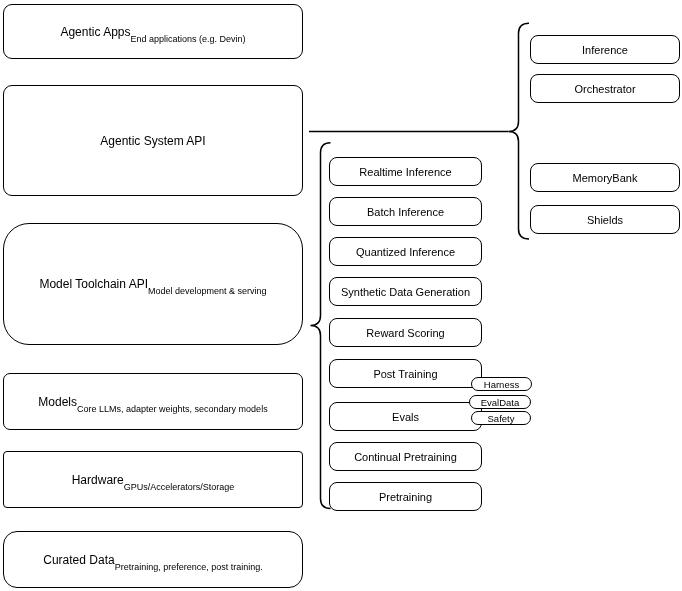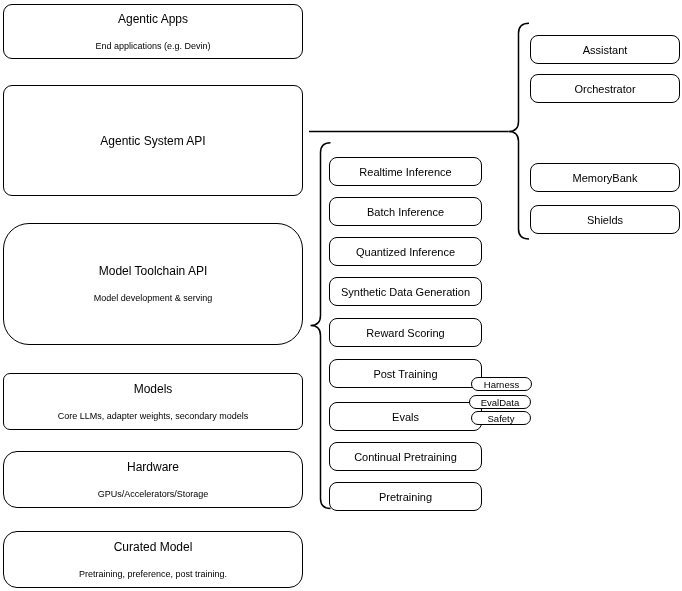--- a/index.html
+++ b/index.html
@@ -17,21 +17,21 @@
     left: 0; top: 0;
     width: 682px; height: 591px;
     pointer-events: none;
   }
   .node {
     position: absolute;
     box-sizing: border-box;
     border: 1.5px solid #000000;
     background: #ffffff;
     display: flex;
-    flex-direction: column;
+    flex-direction: row;
     align-items: center;
     justify-content: center;
     text-align: center;
   }
   .lbox { left: 3px; width: 300px; }
   .ltitle { font-size: 12px; line-height: 14px; }
   .lsub   { font-size: 9px;  line-height: 11px; margin-top: 15px; }
   .mbox {
     left: 329px; width: 153px; height: 29px;
     border-radius: 8px; font-size: 11px; margin-top: 12px;
@@ -80,27 +80,27 @@
   <div class="node lbox" style="top:223px;height:122px;border-radius:26px">
     <div class="ltitle">Model Toolchain API</div>
     <div class="lsub">Model development &amp; serving</div>
   </div>
 
   <div class="node lbox" style="top:373px;height:57px;border-radius:7px">
     <div class="ltitle">Models</div>
     <div class="lsub">Core LLMs, adapter weights, secondary models</div>
   </div>
 
-  <div class="node lbox" style="top:451px;height:57px;border-radius:14px">
+  <div class="node lbox" style="top:451px;height:57px;border-radius:4px">
     <div class="ltitle">Hardware</div>
     <div class="lsub">GPUs/Accelerators/Storage</div>
   </div>
 
   <div class="node lbox" style="top:531px;height:57px;border-radius:14px">
-    <div class="ltitle">Curated Model</div>
+    <div class="ltitle">Curated Data</div>
     <div class="lsub">Pretraining, preference, post training.</div>
   </div>
 
   <div class="node mbox" style="top:145px">
     <span>Realtime Inference</span>
   </div>
   <div class="node mbox" style="top:185px">
     <span>Batch Inference</span>
   </div>
   <div class="node mbox" style="top:225px">
@@ -129,21 +129,21 @@
     <span>Harness</span>
   </div>
   <div class="pill" style="left:469px;top:395px;width:62px;height:14px">
     <span>EvalData</span>
   </div>
   <div class="pill" style="left:471px;top:411px;width:60px;height:14px">
     <span>Safety</span>
   </div>
 
   <div class="node rbox" style="top:35px">
-    <span>Assistant</span>
+    <span>Inference</span>
   </div>
   <div class="node rbox" style="top:74px">
     <span>Orchestrator</span>
   </div>
   <div class="node rbox" style="top:163px">
     <span>MemoryBank</span>
   </div>
   <div class="node rbox" style="top:205px">
     <span>Shields</span>
   </div>

